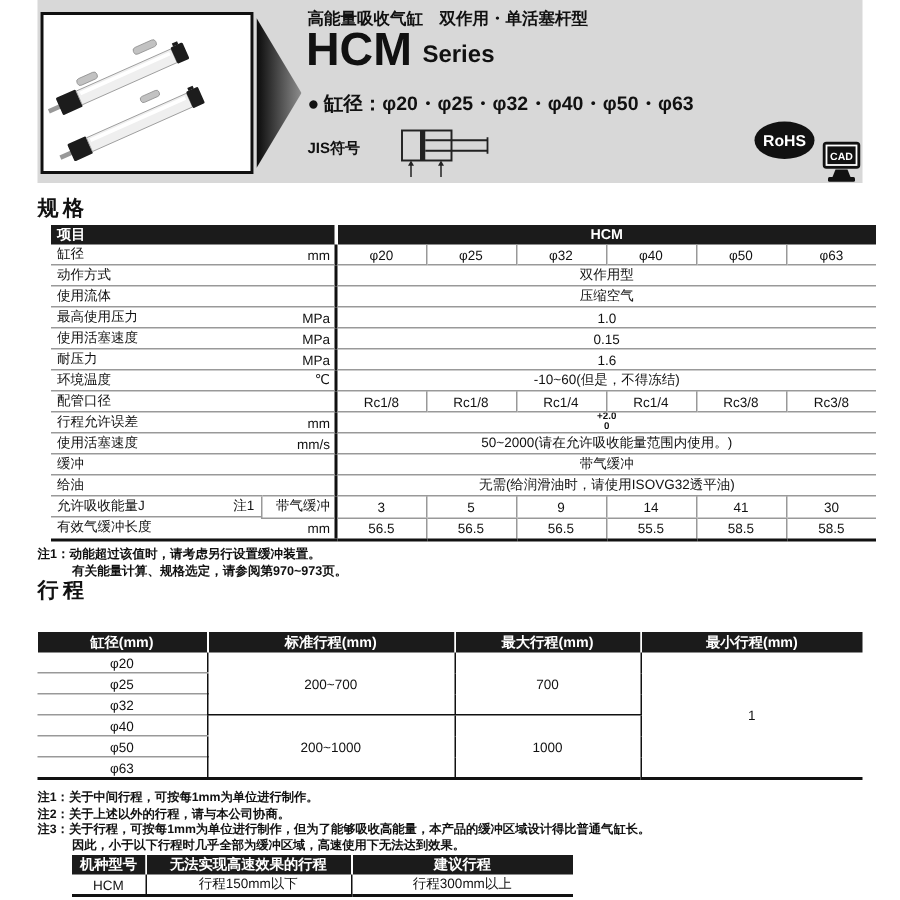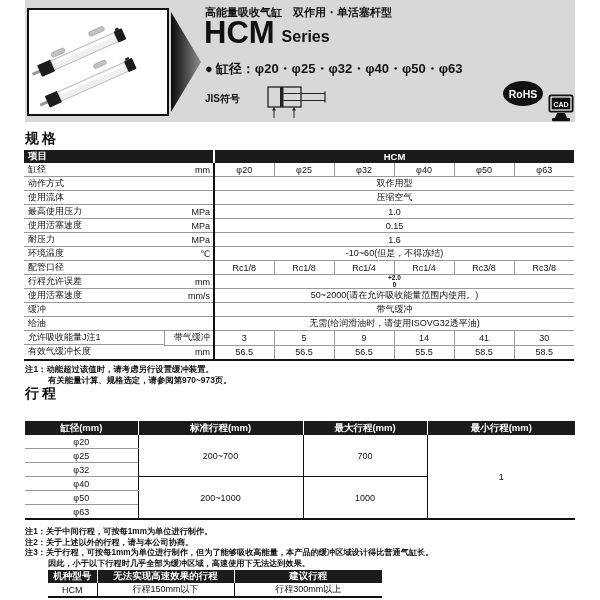--- a/index.html
+++ b/index.html
@@ -29,24 +29,24 @@
   td{height:13px;font-size:9px;padding:0 2px;overflow:hidden;white-space:nowrap;}
   tr td{border-bottom:1px solid #999;}
   .head td{background:var(--thead,#1b1b1b);color:#fff;font-size:9.5px;font-weight:bold;border-bottom:none;height:13px;}
   .c{text-align:center;}
   .lbl{text-align:left;padding-left:4px;}
   .unit{text-align:right;padding-right:3px;}
   .dleft{border-left:2px solid #111;}
   .dsep{border-left:1px solid #999;}
   .usep{border-left:1px solid #999;}
   .lastrow td{border-bottom:2px solid #111;}
-  .spec{left:24px;top:150px;width:550px;}
+  .spec{left:34px;top:150px;width:550px;}
   .spec .head .group{border-left:2px solid #fff;text-align:center;}
   .tol{display:inline-flex;flex-direction:column;font-size:6.5px;line-height:6.5px;font-weight:bold;vertical-align:middle;}
-  .lblflex{display:flex;padding:0 4px;}
+  .lblflex{display:flex;justify-content:space-between;padding:0 4px;}
   .stroke{left:25px;top:421px;width:550px;}
   .stroke td{height:13px;}
   .stroke .head td{height:14px;}
   .stroke .head td + td{border-left:1.5px solid #fff;}
   .vline{border-left:1px solid #111;}
   .grpline{border-bottom:1px solid #111;}
   .nobot{border-bottom:2px solid #111;}
   .advice{left:48px;top:570px;width:334px;}
   .advice .head td + td{border-left:1.5px solid #fff;}
   .advice td{height:13px;}

